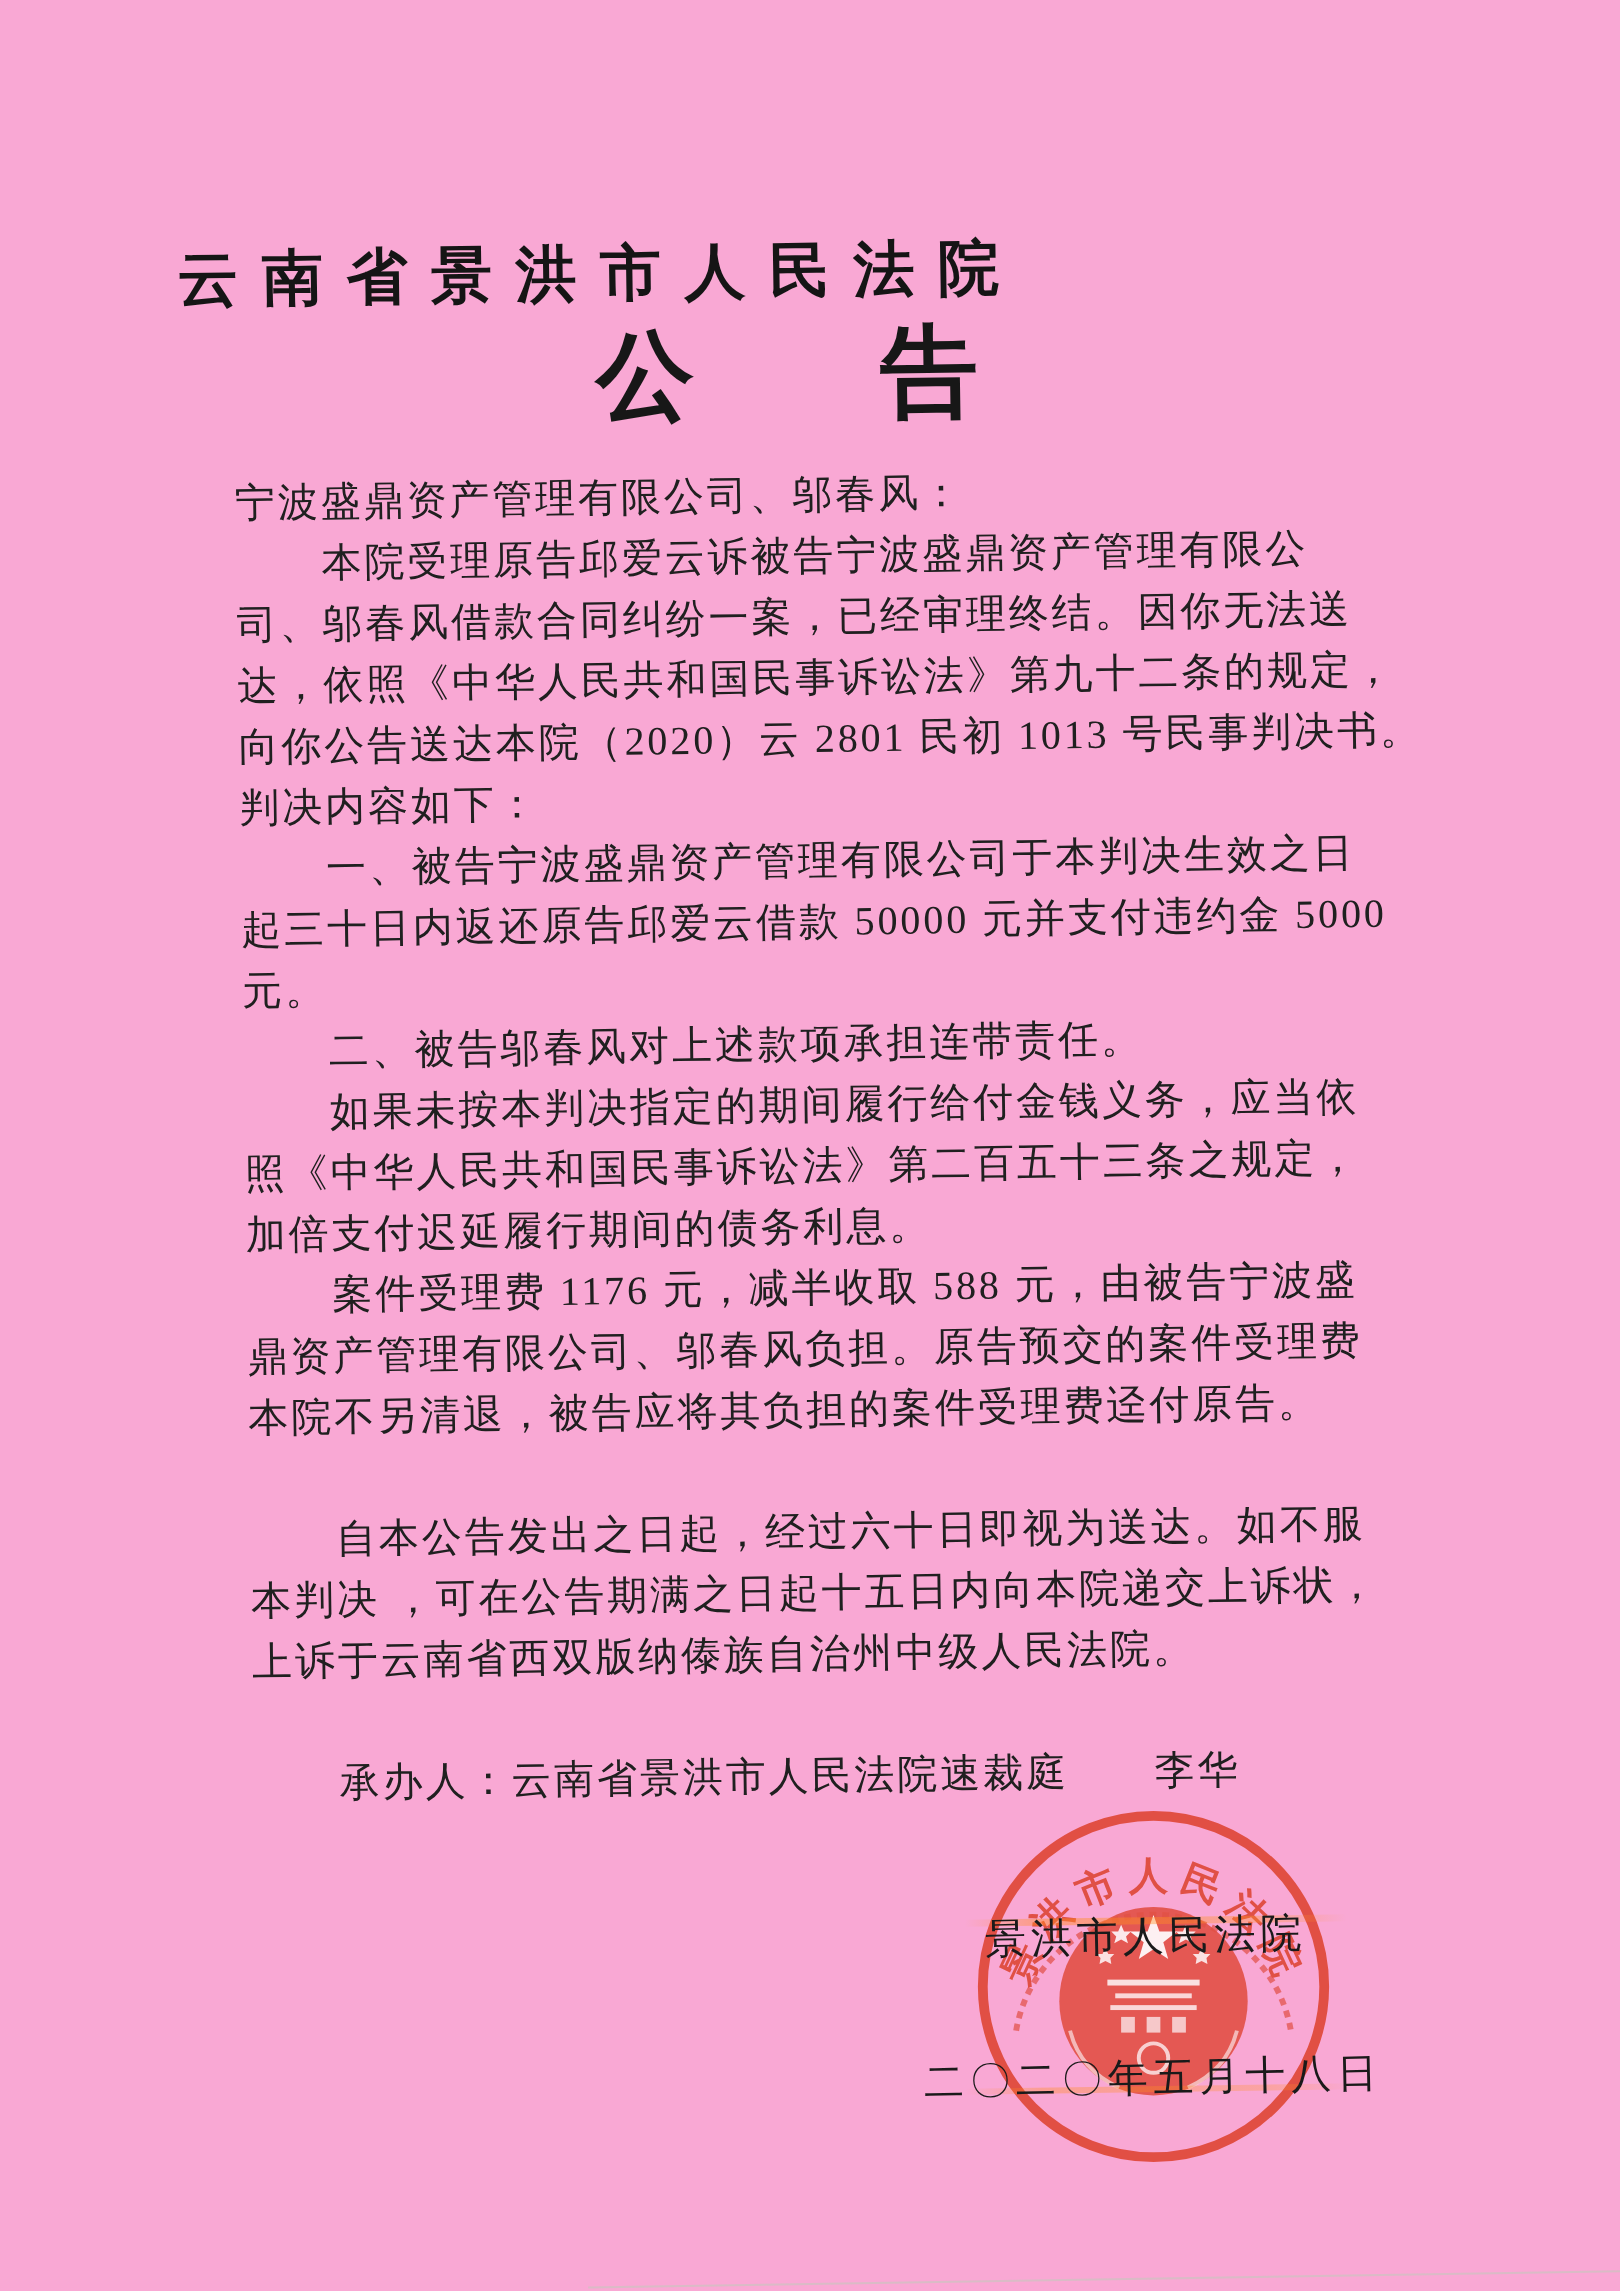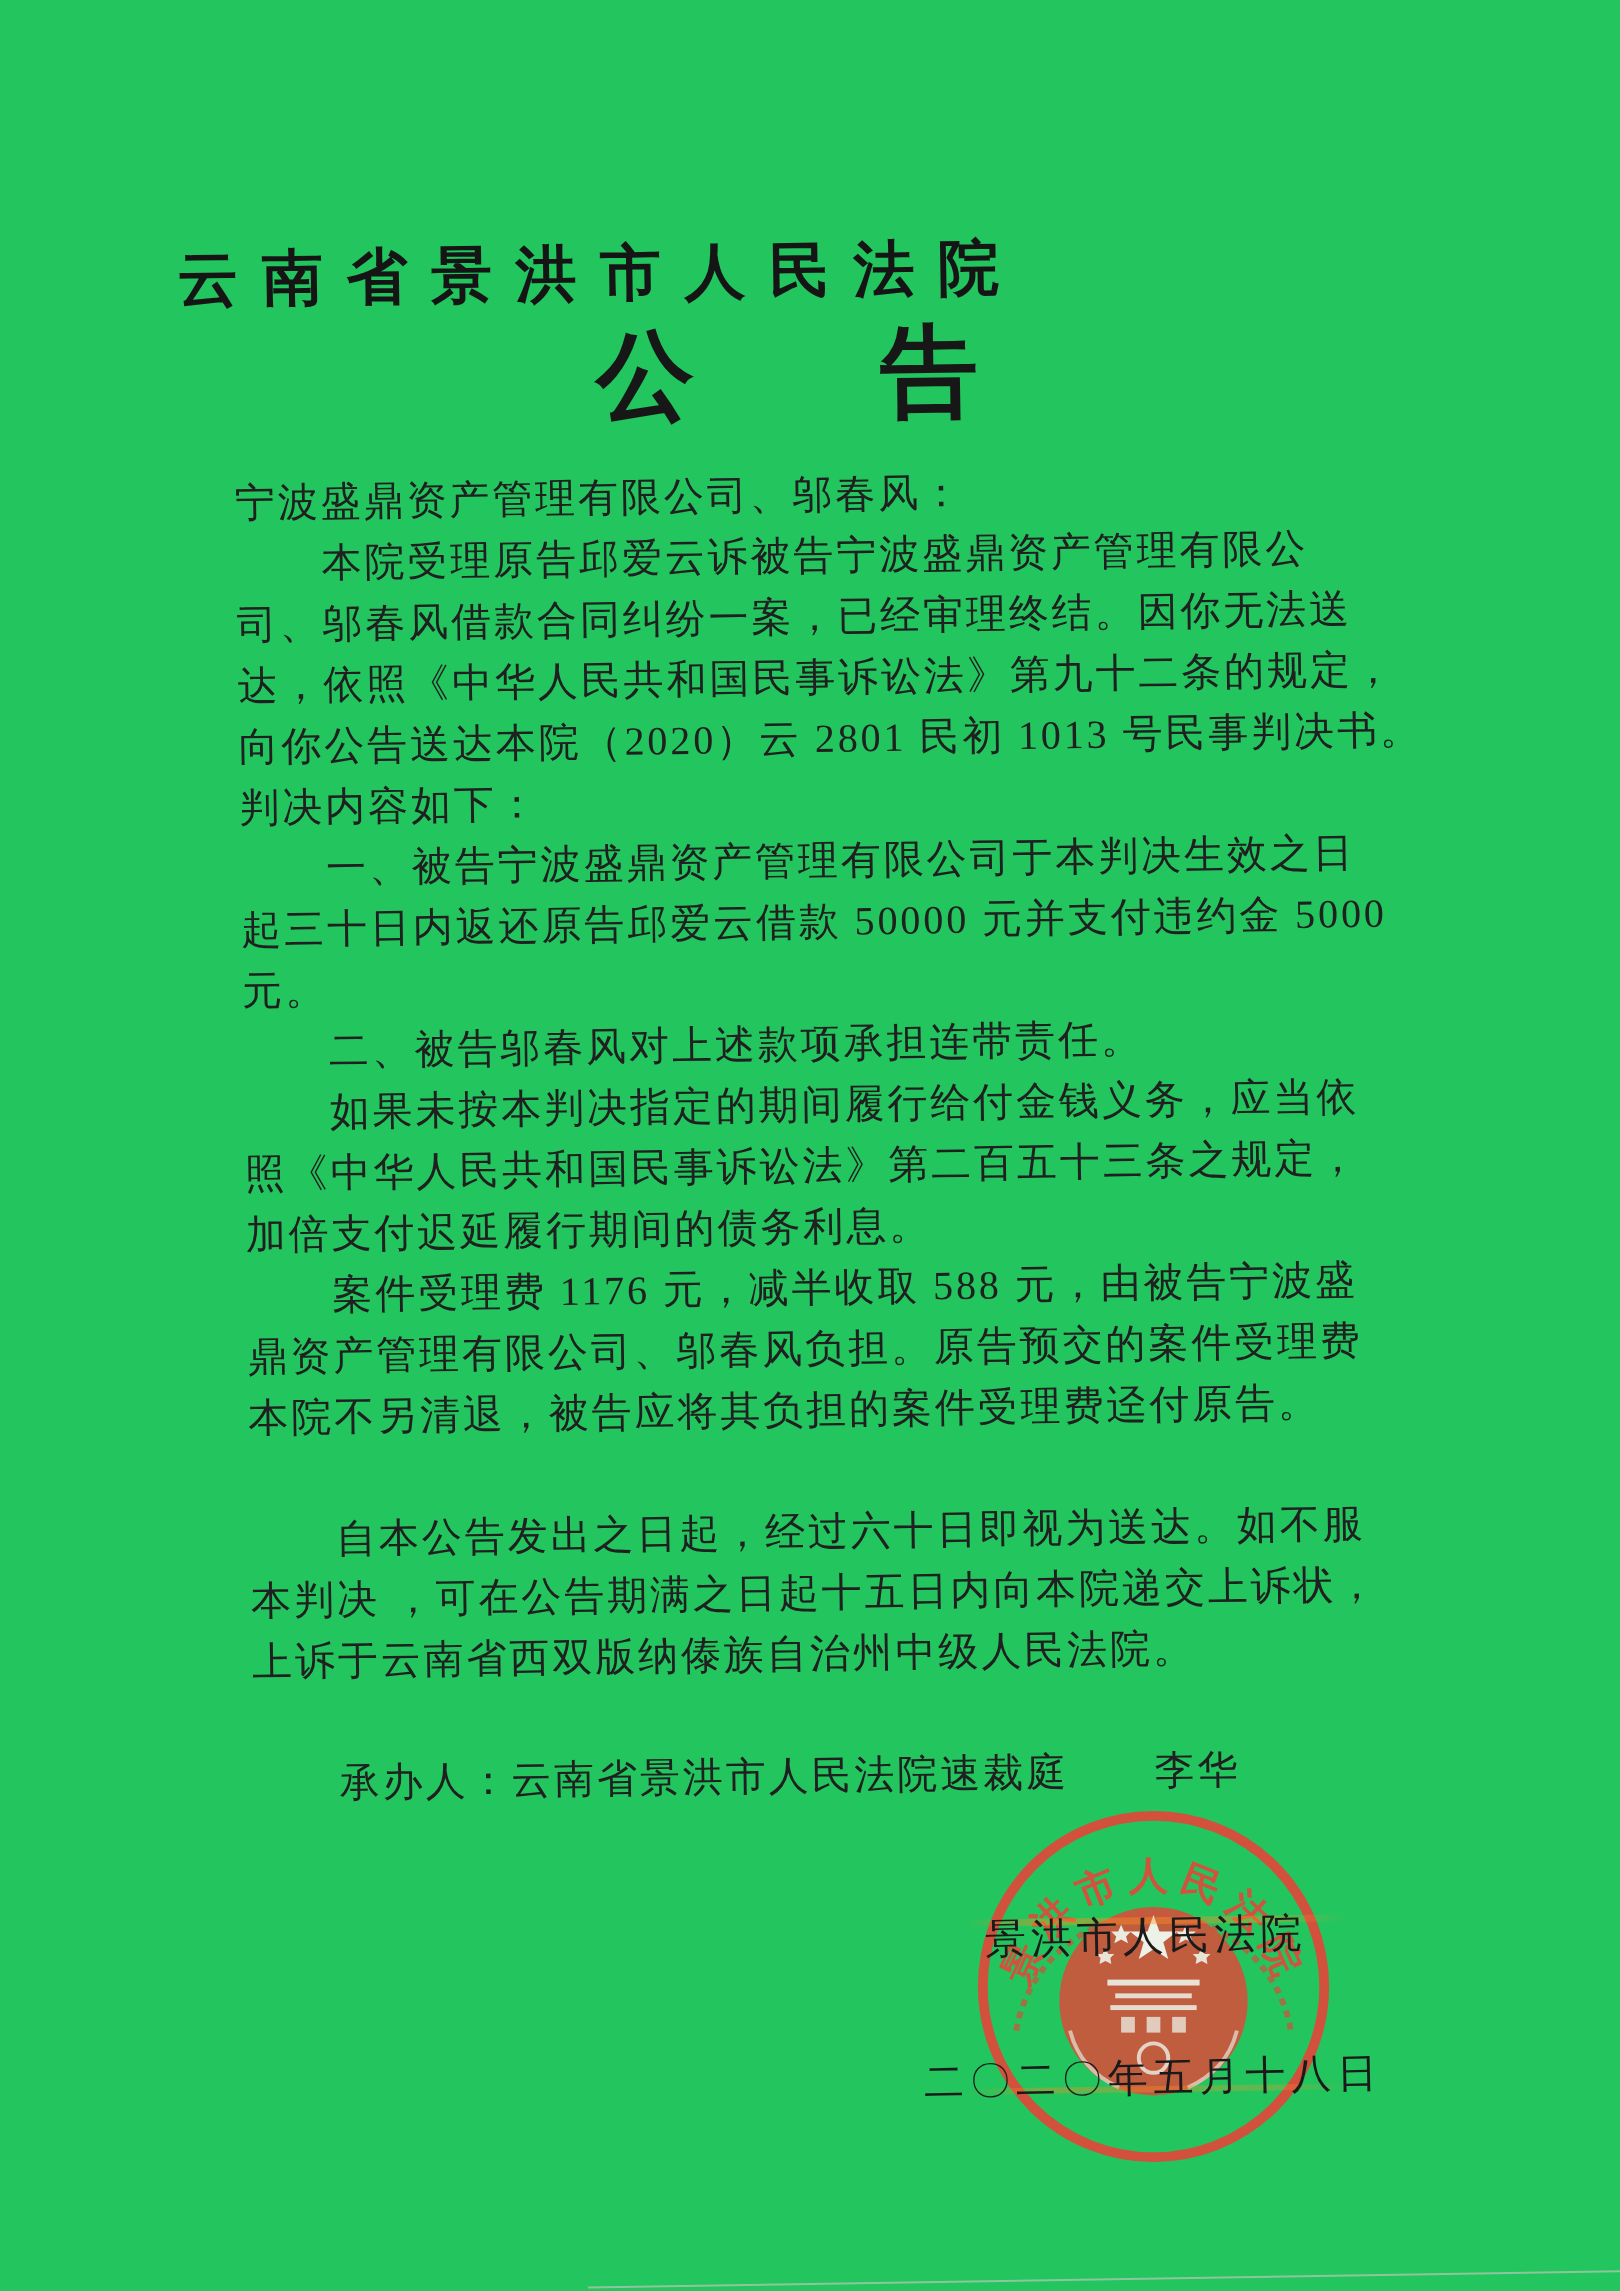--- a/index.html
+++ b/index.html
@@ -1,19 +1,19 @@
 <!DOCTYPE html>
 <html><head>
 <meta charset="utf-8">
 <style>
   html,body{margin:0;padding:0;background:#e8e8e8;}
   .page{
     position:relative;
     width:1620px;height:2292px;
-    background:#22c55e;
+    background:#f9a8d4;
     overflow:hidden;
     font-family:"Liberation Serif", serif;
     color:#1c1c1c;
   }
   .scan-content{
     position:absolute;left:240px;top:206px;width:1157px;
     transform:rotate(-0.85deg);
     transform-origin:50% 40%;
   }
   .court-title{

